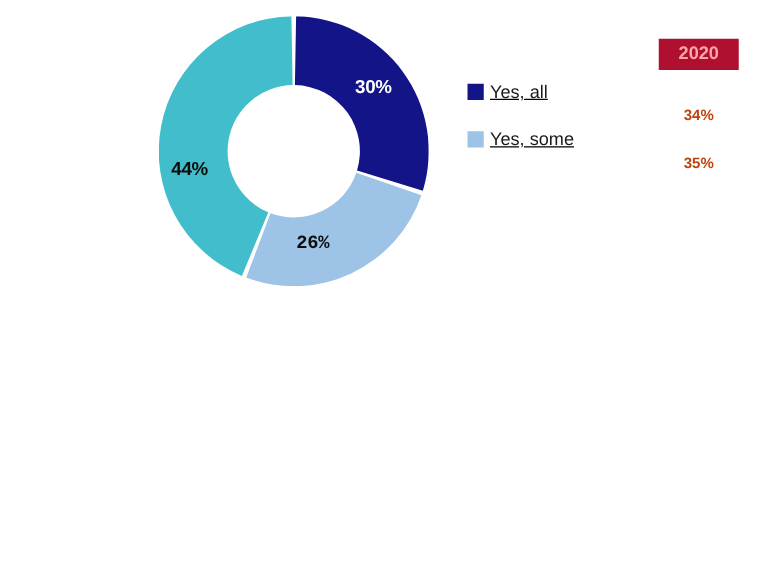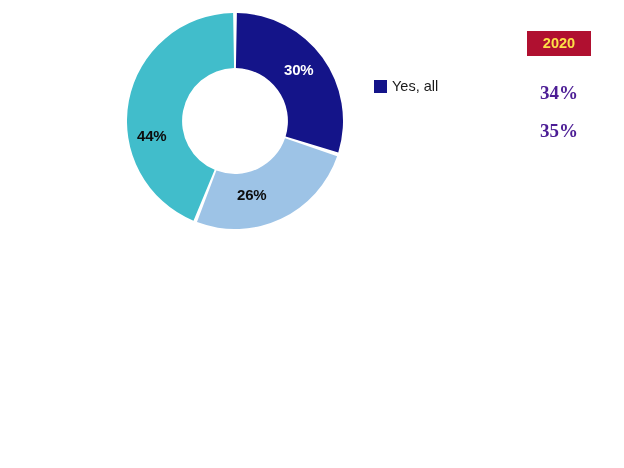--- a/index.html
+++ b/index.html
@@ -47,40 +47,42 @@
   }
   #slice-label-0 {
     left: 284px;
     top: 61px;
     color: #ffffff;
   }
   #slice-label-1 {
     left: 237px;
     top: 186px;
     color: #0d0d0d;
+    font-family: Liberation Mono, monospace;
   }
   #slice-label-2 {
     left: 137px;
     top: 99px;
     color: #0d0d0d;
     margin-top: 28px;
   }
 
   
   #legend {
     position: absolute;
     left: 374px;
     top: 67px;
     width: 120px;
   }
   .legend-row {
     position: relative;
     height: 38px;
     display: flex;
-    align-items: center;
+    align-items: flex-start;
+    text-decoration: underline;
   }
   .legend-swatch {
     width: 13px;
     height: 13px;
     flex: 0 0 13px;
     margin-right: 5px;
   }
   .legend-label {
     font-family: "Liberation Sans", sans-serif;
     font-size: 14.5px;
@@ -115,24 +117,24 @@
   .value-cell {
     height: 38px;
     display: flex;
     align-items: center;
     justify-content: center;
     width: 64px;
     margin-left: 7px;
   }
   #value-cell-0 { margin-top: 17px; }
   .value-cell-text {
-    font-family: Liberation Serif, serif;
-    font-size: 19px;
+    font-family: Liberation Sans, sans-serif;
+    font-size: 12px;
     font-weight: bold;
-    color: #4c1d95;
+    color: #c2410c;
     line-height: 1;
   }
 </style>
 </head>
 <body>
 
 <div id="canvas">
 
   <div id="donut-chart">
     <svg id="donut-svg" viewBox="0 0 216 216">
@@ -148,28 +150,32 @@
   <div class="slice-label" id="slice-label-1" style="color: rgb(13, 13, 13);">26%</div>
   <div class="slice-label" id="slice-label-2" style="color: rgb(13, 13, 13);">44%</div>
 
   <div id="legend">
 
     <div class="legend-row">
       <span class="legend-swatch" id="legend-swatch-0" style="background: rgb(20, 20, 137);"></span>
       <span class="legend-label">Yes, all</span>
     </div>
 
+    <div class="legend-row">
+      <span class="legend-swatch" id="legend-swatch-1" style="background: rgb(157, 195, 230);"></span>
+      <span class="legend-label">Yes, some</span>
+    </div>
 
 
   </div>
 
   <div id="value-column">
 
     <div id="value-header" style="background: rgb(176, 16, 48);">
-      <span id="value-header-text" style="color: #fde047;">2020</span>
+      <span id="value-header-text" style="color: #fca5a5;">2020</span>
     </div>
 
     <div class="value-cell" id="value-cell-0">
       <span class="value-cell-text">34%</span>
     </div>
 
 
     <div class="value-cell" id="value-cell-2">
       <span class="value-cell-text">35%</span>
     </div>

